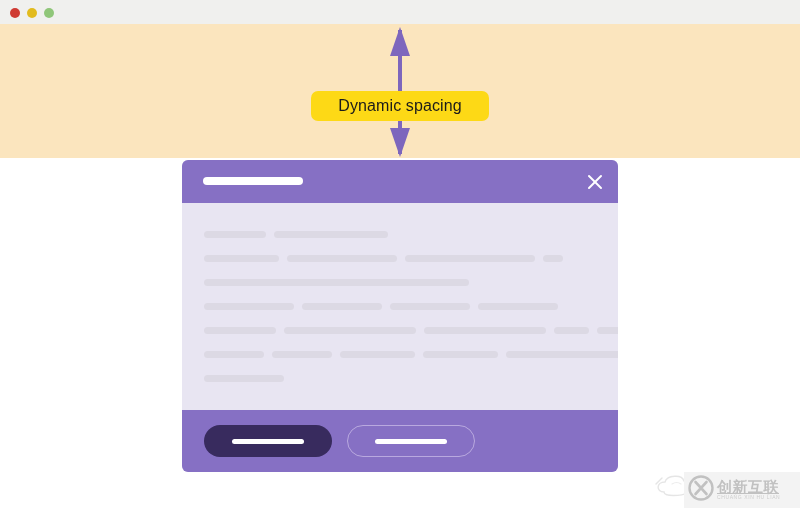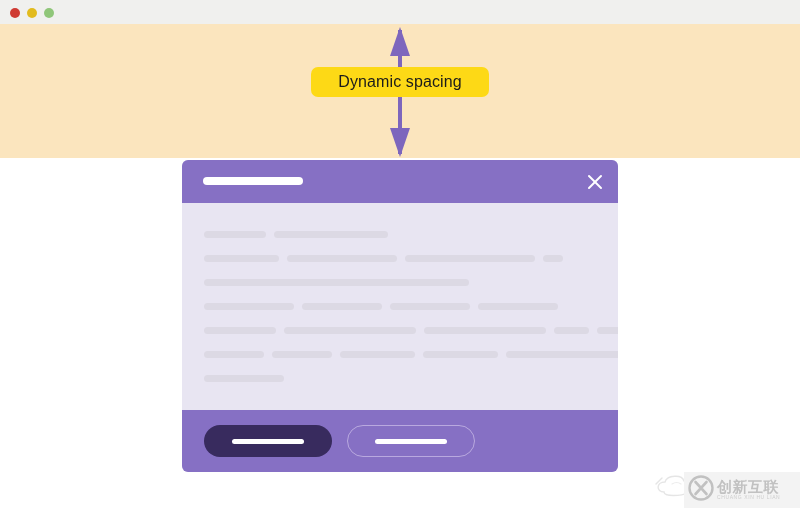--- a/index.html
+++ b/index.html
@@ -49,21 +49,21 @@
     left: 382px;
     top: 24px;
     width: 36px;
     height: 134px;
   }
 
   
   #spacing-label {
     position: absolute;
     left: 311px;
-    top: 67px;
+    top: 91px;
     width: 178px;
     height: 30px;
     background: #fdd916;
     border-radius: 7px;
     display: flex;
     align-items: center;
     justify-content: center;
     box-sizing: border-box;
   }
   #spacing-label-text {
@@ -205,20 +205,21 @@
     display: flex;
     flex-direction: column;
     justify-content: center;
   }
   #watermark-cn {
     font-size: 15px;
     line-height: 15px;
     color: #b7b7b7;
     letter-spacing: 0.5px;
     font-weight: bold;
+    text-decoration: underline;
   }
   #watermark-py {
     font-size: 5px;
     line-height: 7px;
     color: #c4c4c4;
     letter-spacing: 0.6px;
   }
 </style>
 </head>
 <body>

